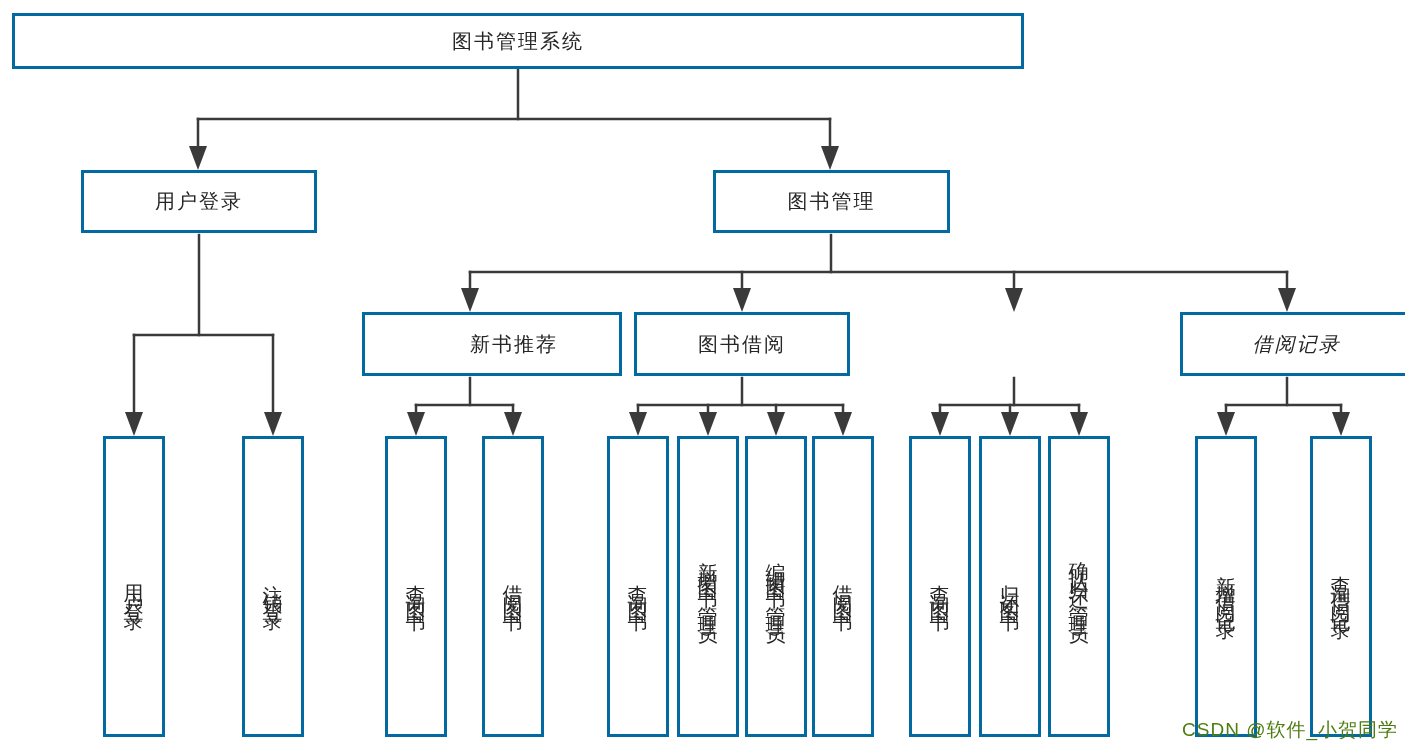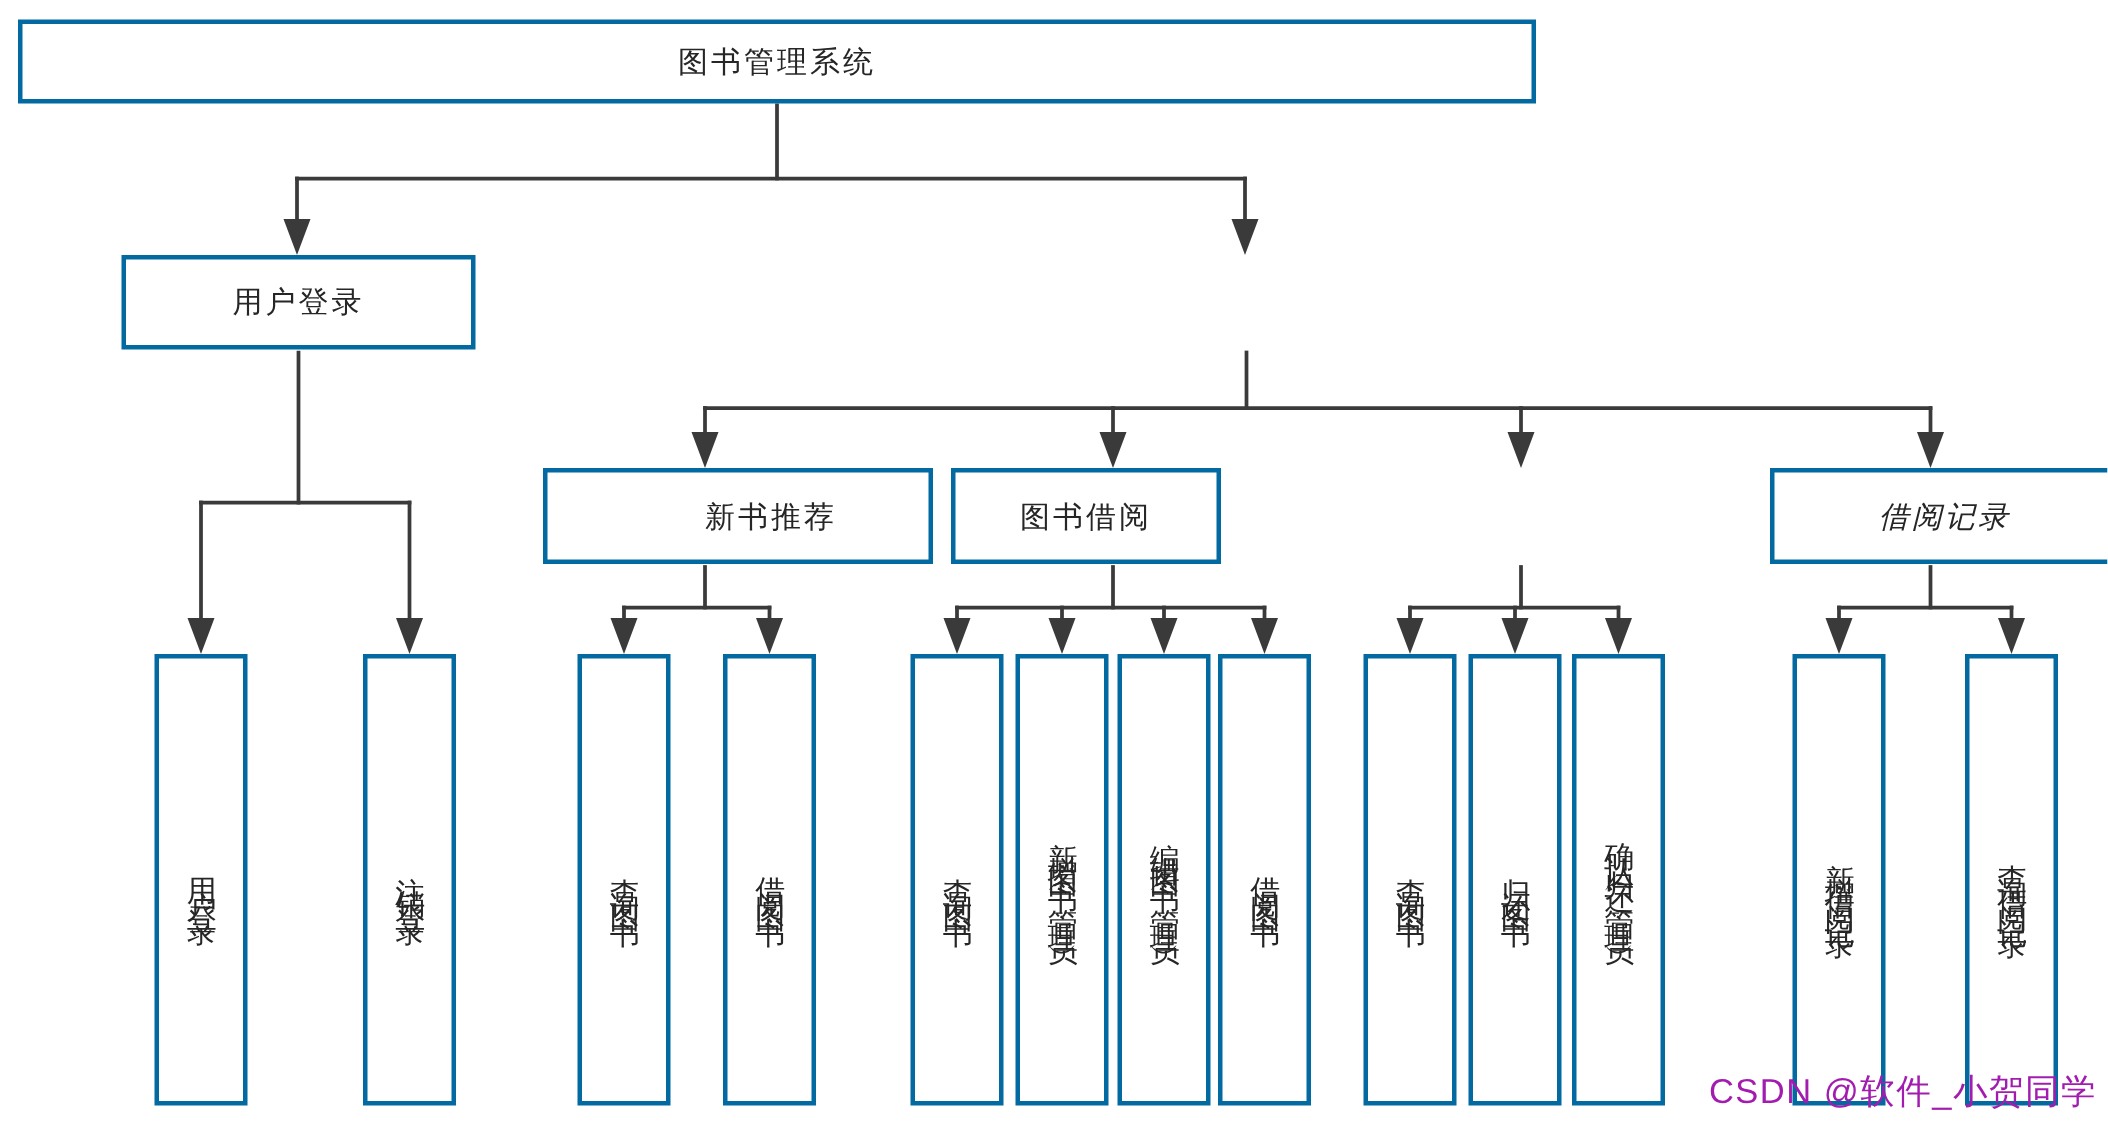--- a/index.html
+++ b/index.html
@@ -33,44 +33,44 @@
     letter-spacing: 9px;
     line-height: 1.1;
     font-size: 20px;
     white-space: normal;
   }
   
   .root-box   { left: 12px;   top: 13px;  width: 1012px; height: 56px; }
   .lvl2-a     { left: 81px;   top: 170px; width: 236px;  height: 63px; }
   .lvl2-b     { left: 713px;  top: 170px; width: 237px;  height: 63px; }
   .lvl3-a     { left: 362px;  top: 312px; width: 260px;  height: 64px; padding-left: 44px; }
-  .lvl3-b     { left: 634px;  top: 312px; width: 180px;  height: 64px; }
+  .lvl3-b     { left: 634px;  top: 312px; width: 216px;  height: 64px; }
   .lvl3-c     { left: 906px;  top: 312px; width: 217px;  height: 64px; }
   .lvl3-d     { left: 1180px; top: 312px; width: 233px;  height: 64px; font-style: italic; }
   .leaf       { top: 436px; width: 62px; height: 301px; }
   .lf1  { left: 103px;  }
   .lf2  { left: 242px;  }
   .lf3  { left: 385px;  }
   .lf4  { left: 482px;  }
   .lf5  { left: 607px;  }
   .lf6  { left: 677px;  }
   .lf7  { left: 745px;  }
   .lf8  { left: 812px;  }
   .lf9  { left: 909px;  }
   .lf10 { left: 979px;  }
   .lf11 { left: 1048px; }
   .lf12 { left: 1195px; }
   .lf13 { left: 1310px; }
   .watermark {
     position: absolute;
     right: 7px;
     bottom: 4px;
-    font-size: 23px;
+    font-size: 19px;
     letter-spacing: 1px;
-    color: #a21caf;
+    color: #4d7c0f;
     white-space: nowrap;
   }
 </style>
 </head>
 <body>
 
 <div class="canvas">
 
   <svg class="wires" viewBox="0 0 1405 747" xmlns="http://www.w3.org/2000/svg">
     <g stroke="#3a3a3a" stroke-width="2.5" fill="none" stroke-linecap="square">
@@ -135,20 +135,23 @@
     </g>
   </svg>
 
   <div class="node root-box">
     <span class="lbl">图书管理系统</span>
   </div>
 
   <div class="node lvl2-a">
     <span class="lbl">用户登录</span>
   </div>
+  <div class="node lvl2-b">
+    <span class="lbl">图书管理</span>
+  </div>
 
   <div class="node lvl3-a">
     <span class="lbl">新书推荐</span>
   </div>
   <div class="node lvl3-b">
     <span class="lbl">图书借阅</span>
   </div>
   <div class="node lvl3-d">
     <span class="lbl">借阅记录</span>
   </div>

